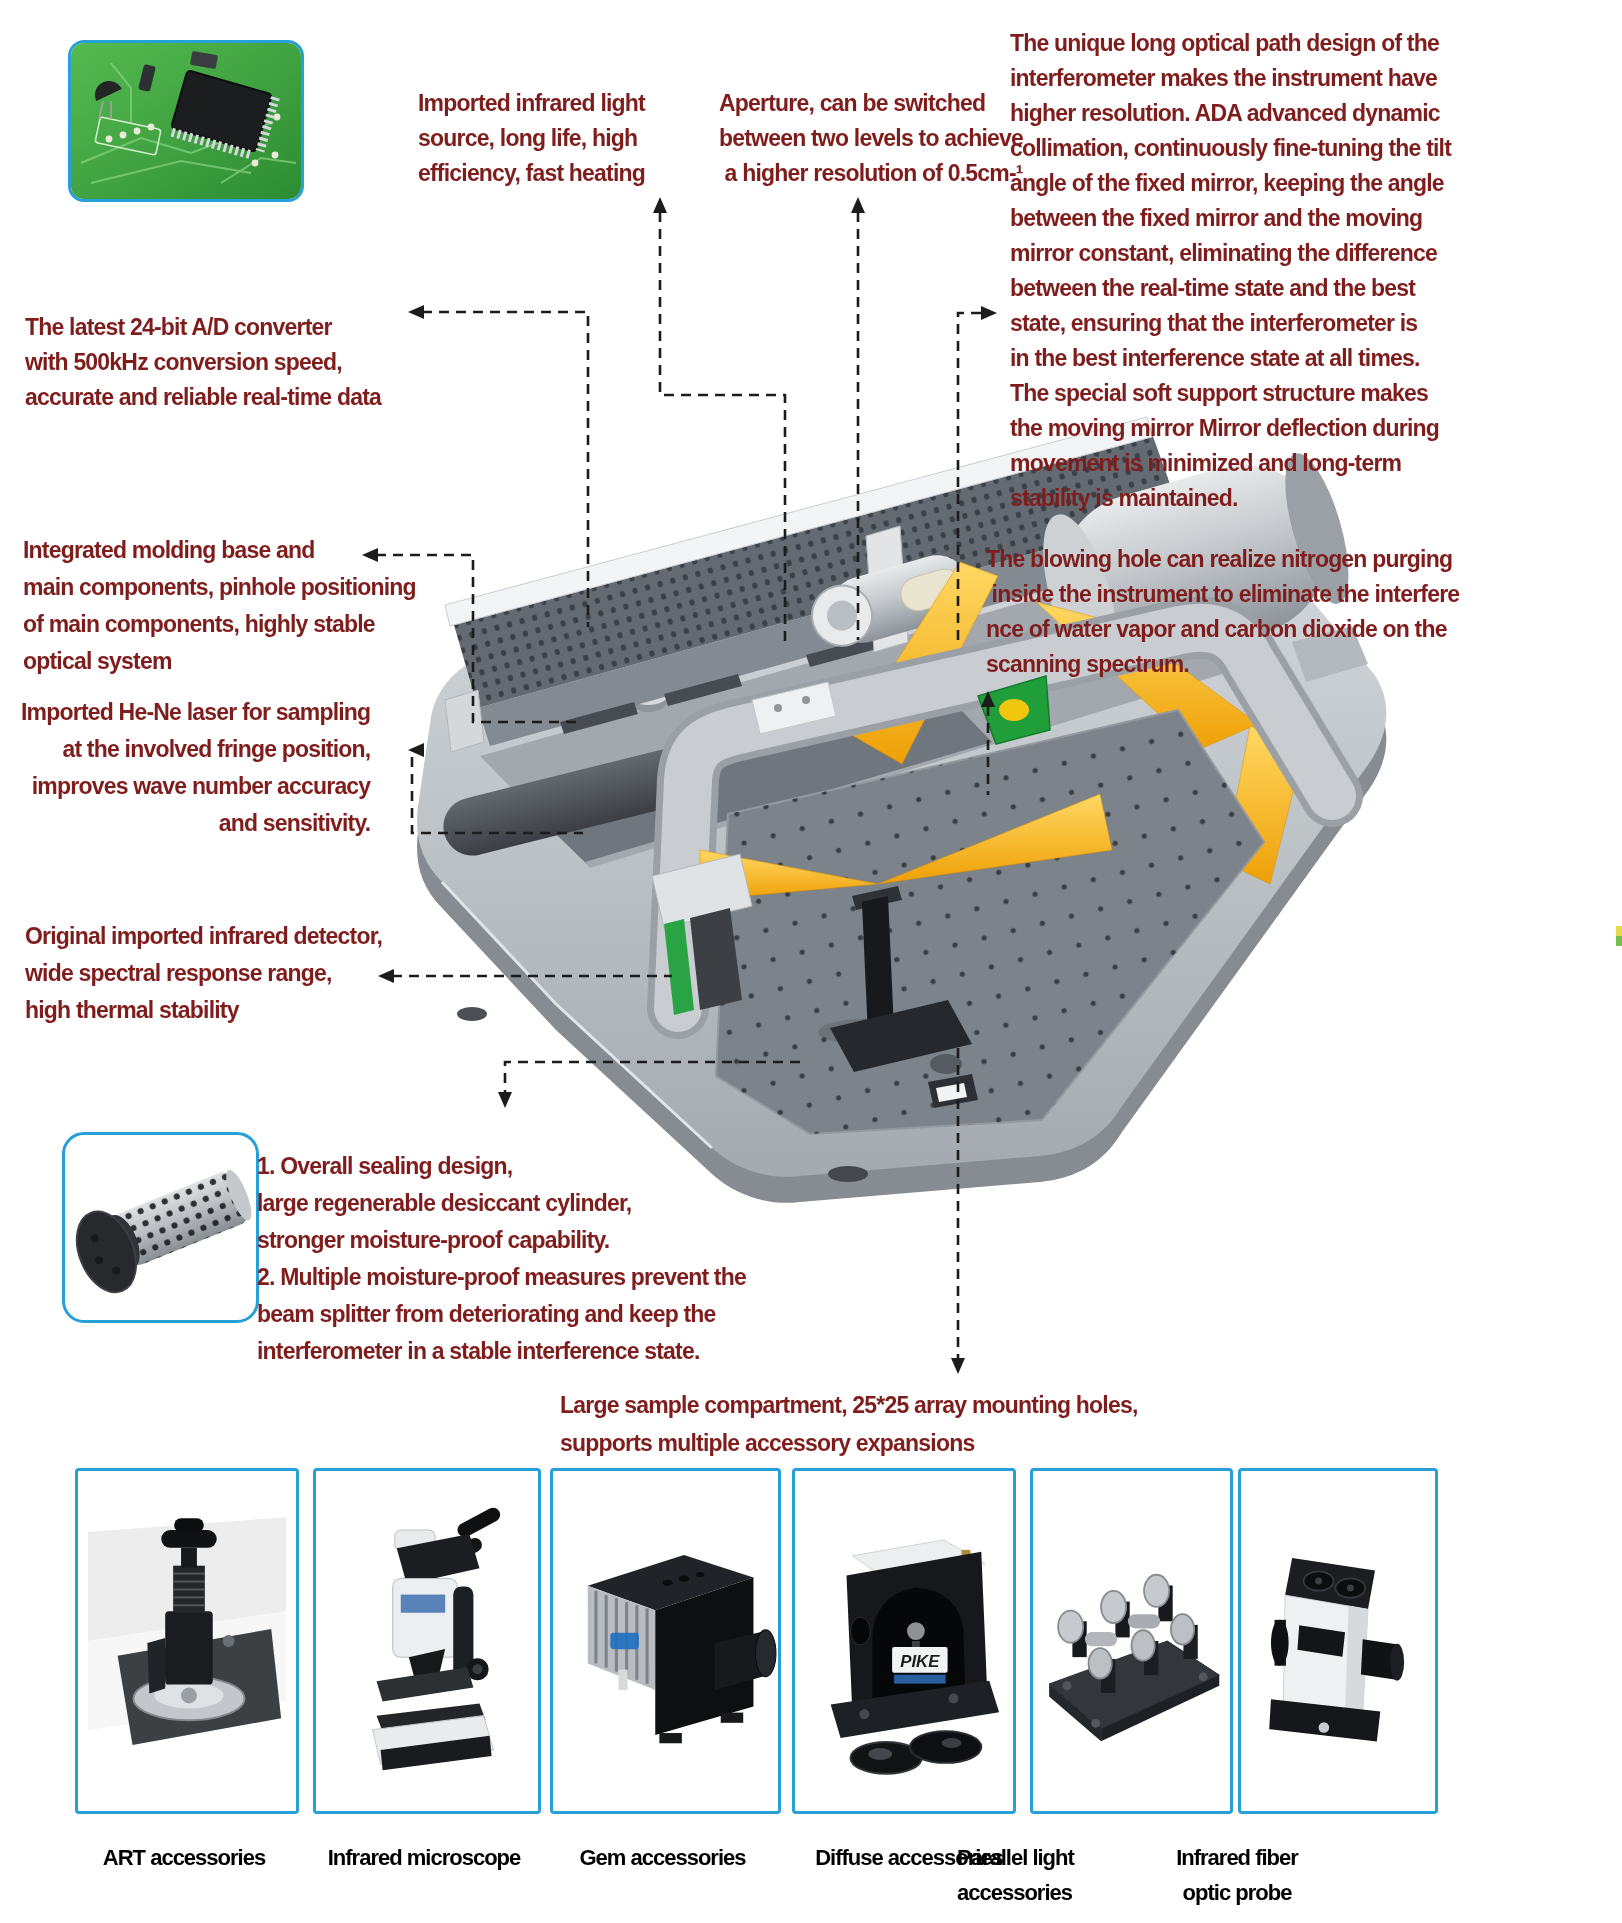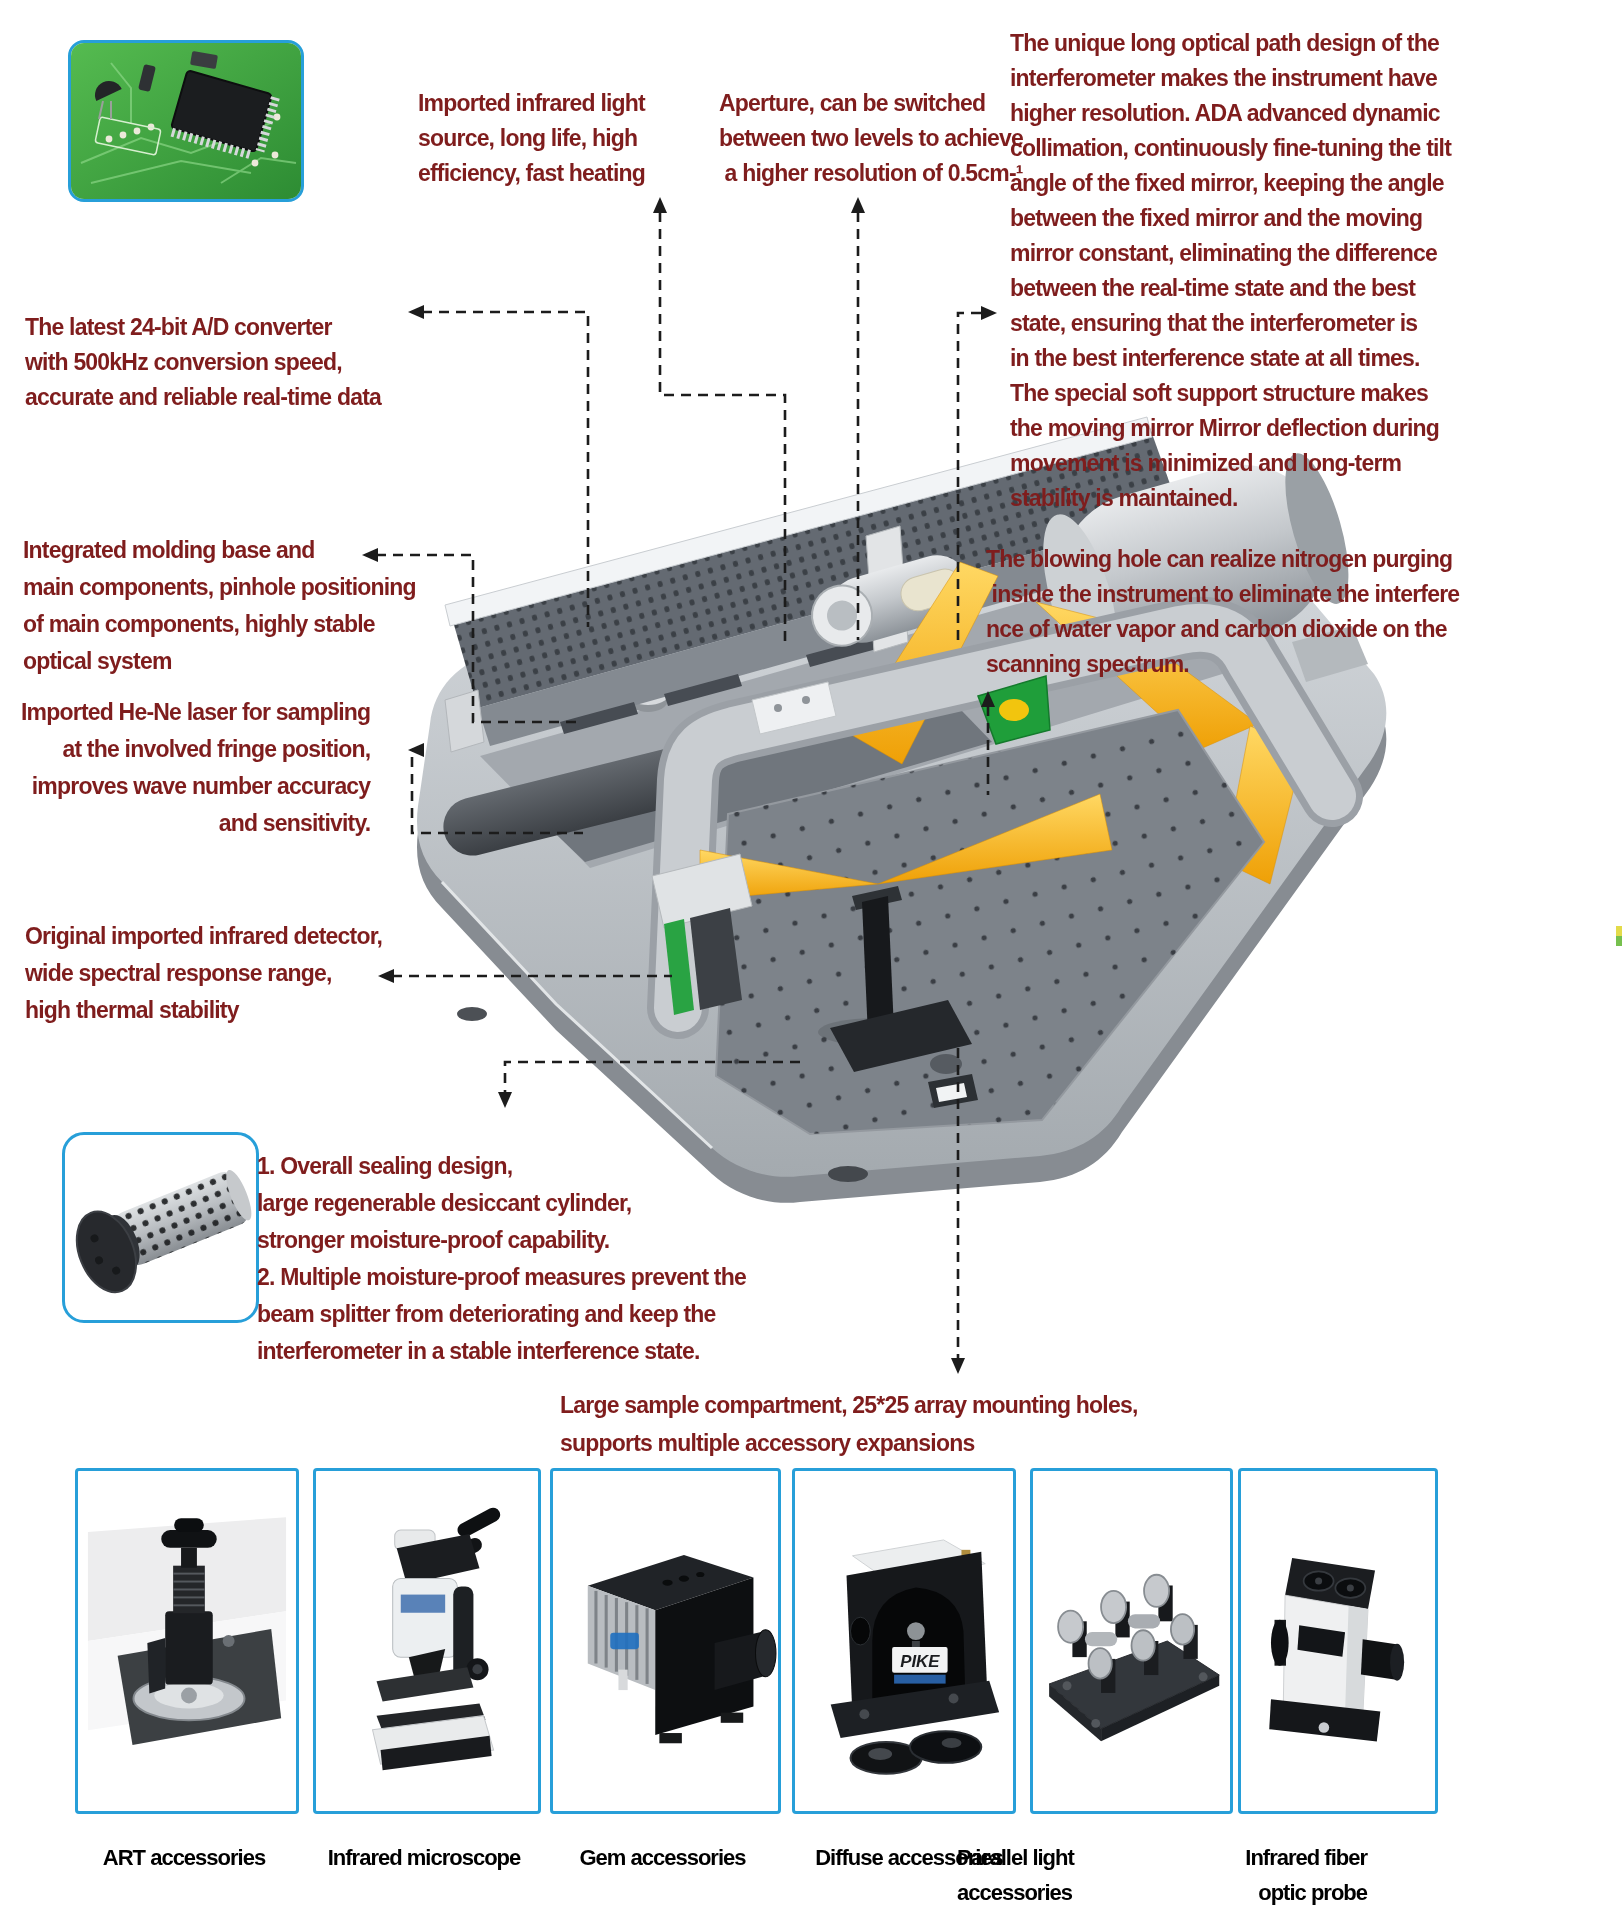--- a/index.html
+++ b/index.html
@@ -32,21 +32,21 @@
   #acc-4{left:792px;width:218px;}
   #acc-5{left:1030px;width:197px;}
   #acc-6{left:1238px;width:194px;}
   .acc-label{position:absolute;top:1840px;z-index:6;font-weight:bold;color:#000000;
              font-size:22px;letter-spacing:-1px;line-height:35px;white-space:pre-wrap;text-align:center;}
   #lab-1{left:75px;width:218px;}
   #lab-2{left:303px;width:242px;}
   #lab-3{left:545px;width:235px;}
   #lab-4{left:790px;width:238px;}
   #lab-5{left:957px;width:260px;text-align:left;}
-  #lab-6{left:1107px;width:260px;text-align:right;}
+  #lab-6{left:1107px;width:260px;text-align:center;}
 </style>
 </head>
 <body>
 
 <div class="page">
 
   <svg class="art" width="1622" height="1923" viewBox="0 0 1622 1923">
     <defs>
       <linearGradient id="gBase" x1="0" y1="0" x2="0" y2="1">
         <stop offset="0" stop-color="#d6dade"></stop>

